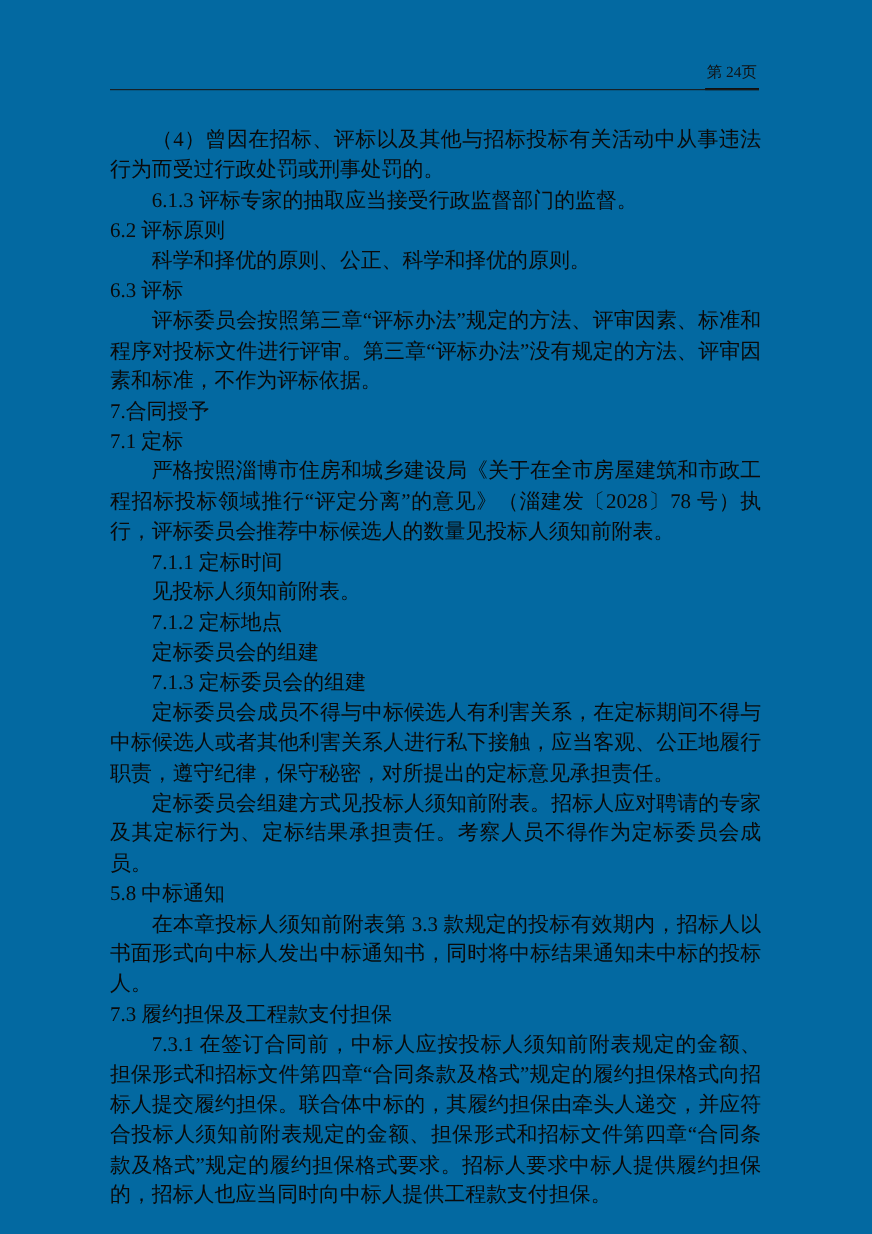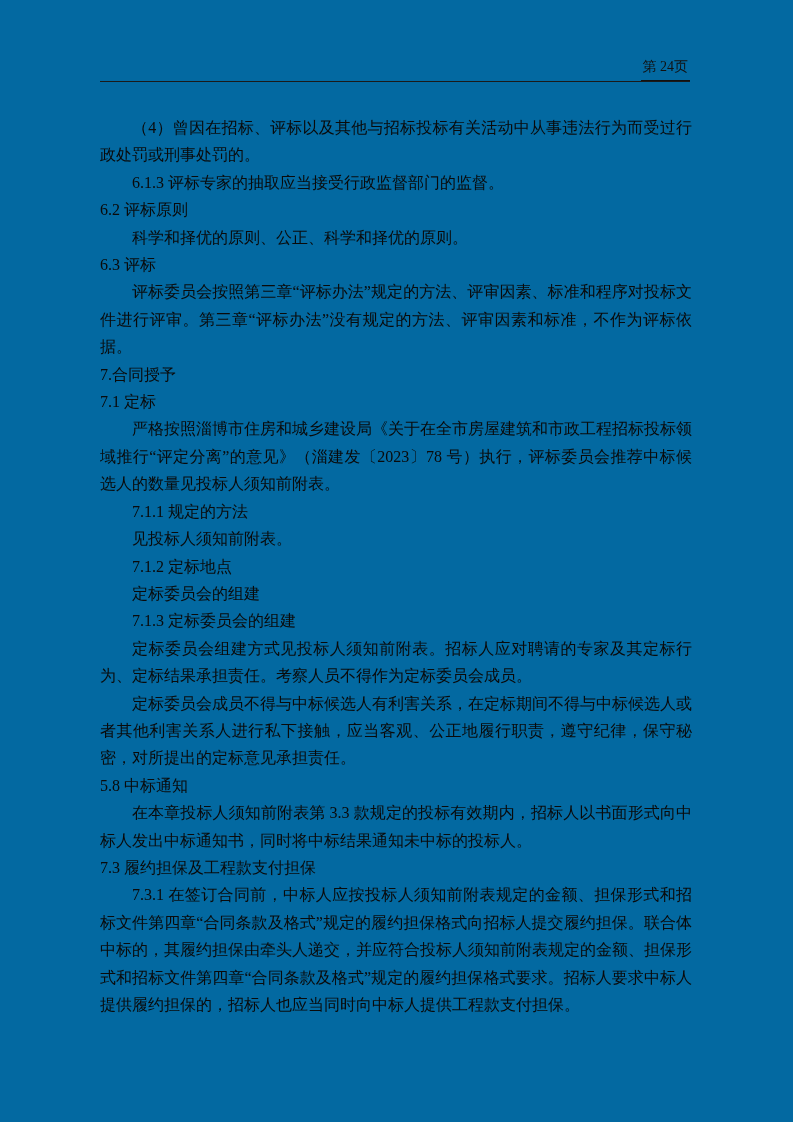--- a/index.html
+++ b/index.html
@@ -38,21 +38,21 @@
     right: 103px;
     top: 81px;
     height: 0;
     border-top: 1.6px solid #1a1a1a;
   }
   .content {
     position: absolute;
     left: 100px;
     top: 114px;
     width: 592px;
-    font-size: 16px;
+    font-size: 19px;
     line-height: 27.4px;
     text-align: justify;
     text-justify: inter-character;
     word-break: normal;
     overflow-wrap: anywhere;
   }
   .para {
     margin: 0;
     padding: 0;
     text-indent: 2em;
@@ -72,26 +72,26 @@
   <div class="header-rule"></div>
   <div class="content" id="content">
       <p class="para body">（4）曾因在招标、评标以及其他与招标投标有关活动中从事违法行为而受过行政处罚或刑事处罚的。</p>
       <p class="para body">6.1.3 评标专家的抽取应当接受行政监督部门的监督。</p>
       <p class="para heading">6.2 评标原则</p>
       <p class="para body">科学和择优的原则、公正、科学和择优的原则。</p>
       <p class="para heading">6.3 评标</p>
       <p class="para body">评标委员会按照第三章“评标办法”规定的方法、评审因素、标准和程序对投标文件进行评审。第三章“评标办法”没有规定的方法、评审因素和标准，不作为评标依据。</p>
       <p class="para heading">7.合同授予</p>
       <p class="para heading">7.1 定标</p>
-      <p class="para body">严格按照淄博市住房和城乡建设局《关于在全市房屋建筑和市政工程招标投标领域推行“评定分离”的意见》（淄建发〔2023〕78 号）执行，评标委员会推荐中标候选人的数量见投标人须知前附表。</p>
-      <p class="para body">7.1.1 规定的方法</p>
+      <p class="para body">严格按照淄博市住房和城乡建设局《关于在全市房屋建筑和市政工程招标投标领域推行“评定分离”的意见》（淄建发〔2028〕78 号）执行，评标委员会推荐中标候选人的数量见投标人须知前附表。</p>
+      <p class="para body">7.1.1 定标时间</p>
       <p class="para body">见投标人须知前附表。</p>
       <p class="para body">7.1.2 定标地点</p>
       <p class="para body">定标委员会的组建</p>
       <p class="para body">7.1.3 定标委员会的组建</p>
+      <p class="para body">定标委员会成员不得与中标候选人有利害关系，在定标期间不得与中标候选人或者其他利害关系人进行私下接触，应当客观、公正地履行职责，遵守纪律，保守秘密，对所提出的定标意见承担责任。</p>
       <p class="para body">定标委员会组建方式见投标人须知前附表。招标人应对聘请的专家及其定标行为、定标结果承担责任。考察人员不得作为定标委员会成员。</p>
-      <p class="para body">定标委员会成员不得与中标候选人有利害关系，在定标期间不得与中标候选人或者其他利害关系人进行私下接触，应当客观、公正地履行职责，遵守纪律，保守秘密，对所提出的定标意见承担责任。</p>
       <p class="para heading">5.8 中标通知</p>
       <p class="para body">在本章投标人须知前附表第 3.3 款规定的投标有效期内，招标人以书面形式向中标人发出中标通知书，同时将中标结果通知未中标的投标人。</p>
       <p class="para heading">7.3 履约担保及工程款支付担保</p>
       <p class="para body">7.3.1 在签订合同前，中标人应按投标人须知前附表规定的金额、担保形式和招标文件第四章“合同条款及格式”规定的履约担保格式向招标人提交履约担保。联合体中标的，其履约担保由牵头人递交，并应符合投标人须知前附表规定的金额、担保形式和招标文件第四章“合同条款及格式”规定的履约担保格式要求。招标人要求中标人提供履约担保的，招标人也应当同时向中标人提供工程款支付担保。</p>
     </div>
 </div>
 
 </body></html>

